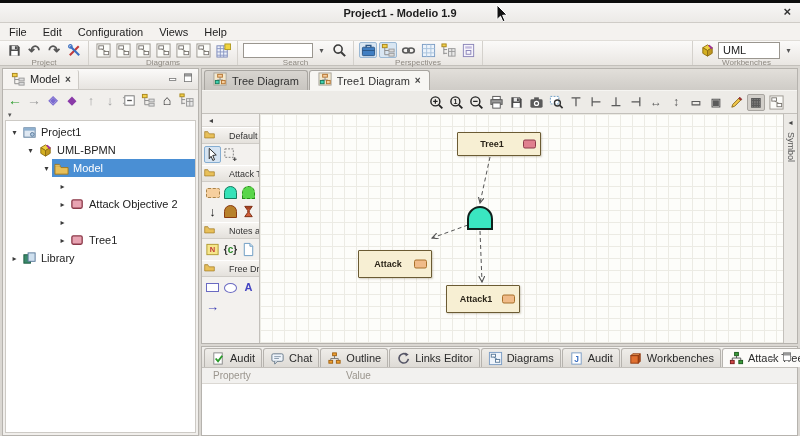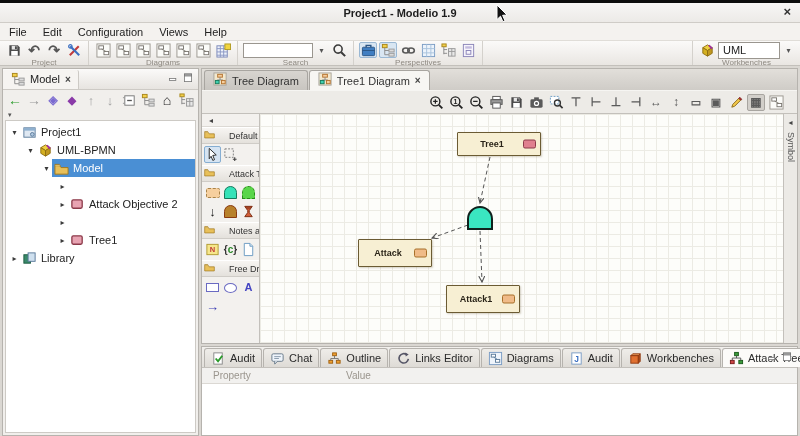--- a/index.html
+++ b/index.html
@@ -666,21 +666,21 @@
                 </marker>
               </defs>
               <line x1="230" y1="43" x2="220" y2="89" stroke="#555555" stroke-width="1" stroke-dasharray="4 3" marker-end="url(#arr)"></line>
               <line x1="208" y1="111" x2="172" y2="124" stroke="#555555" stroke-width="1" stroke-dasharray="4 3" marker-end="url(#arr)"></line>
               <line x1="220" y1="117" x2="222" y2="168" stroke="#555555" stroke-width="1" stroke-dasharray="4 3" marker-end="url(#arr)"></line>
             </svg>
             <div class="node" style="left: 197px; top: 18px; width: 84px; height: 24px;">
               <span class="nlabel">Tree1</span>
               <span class="badge" style="background: rgb(224, 128, 143); border: 1px solid rgb(140, 58, 74);"></span>
             </div>
-            <div class="node" style="left: 98px; top: 125px; width: 74px; height: 28px; align-items: center;">
+            <div class="node" style="left: 98px; top: 136px; width: 74px; height: 28px; align-items: center;">
               <span class="nlabel">Attack</span>
               <span class="badge" style="background: rgb(240, 187, 136); border: 1px solid rgb(168, 112, 42);"></span>
             </div>
             <div class="node" style="left: 186px; top: 171px; width: 74px; height: 28px;">
               <span class="nlabel">Attack1</span>
               <span class="badge" style="background: rgb(240, 187, 136); border: 1px solid rgb(168, 112, 42);"></span>
             </div>
             <div class="gate" style="left: 207px; top: 92px; width: 26px; height: 24px; background: rgb(58, 230, 193);"></div>
           </div>
         <div class="symbol-strip">

